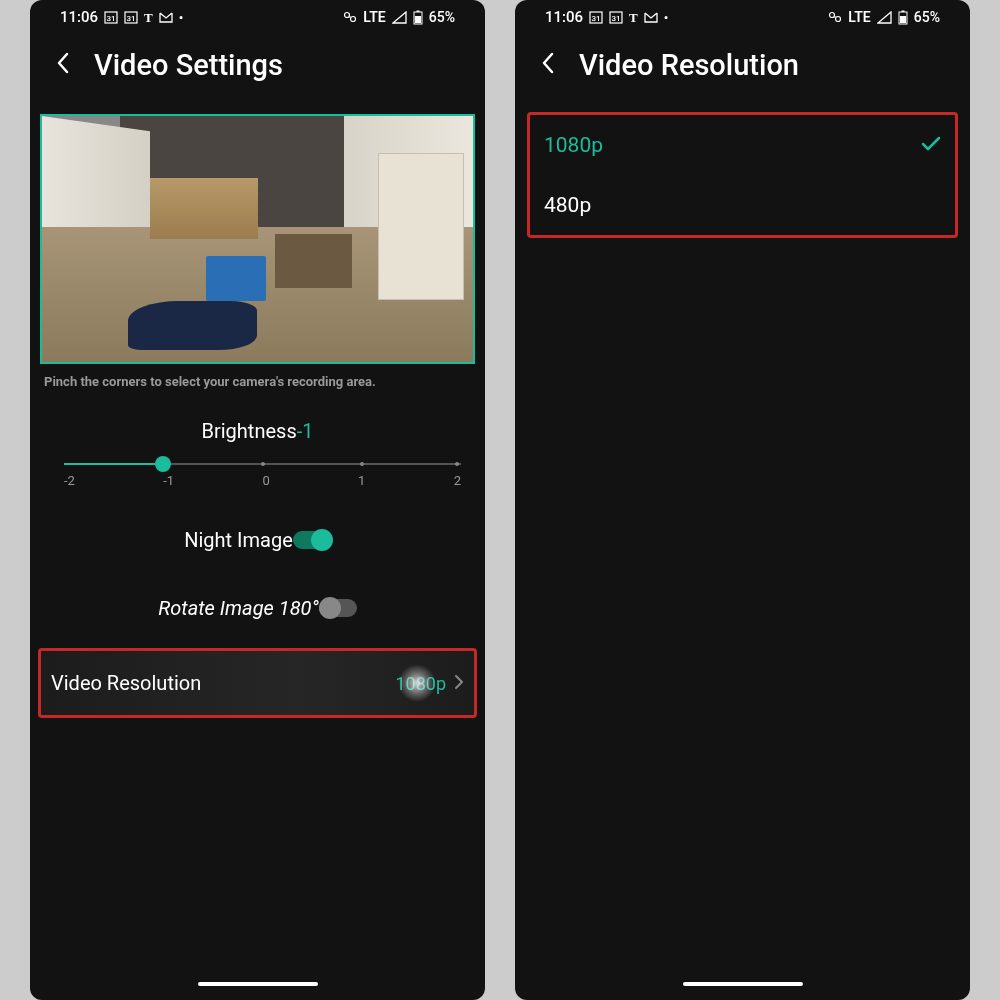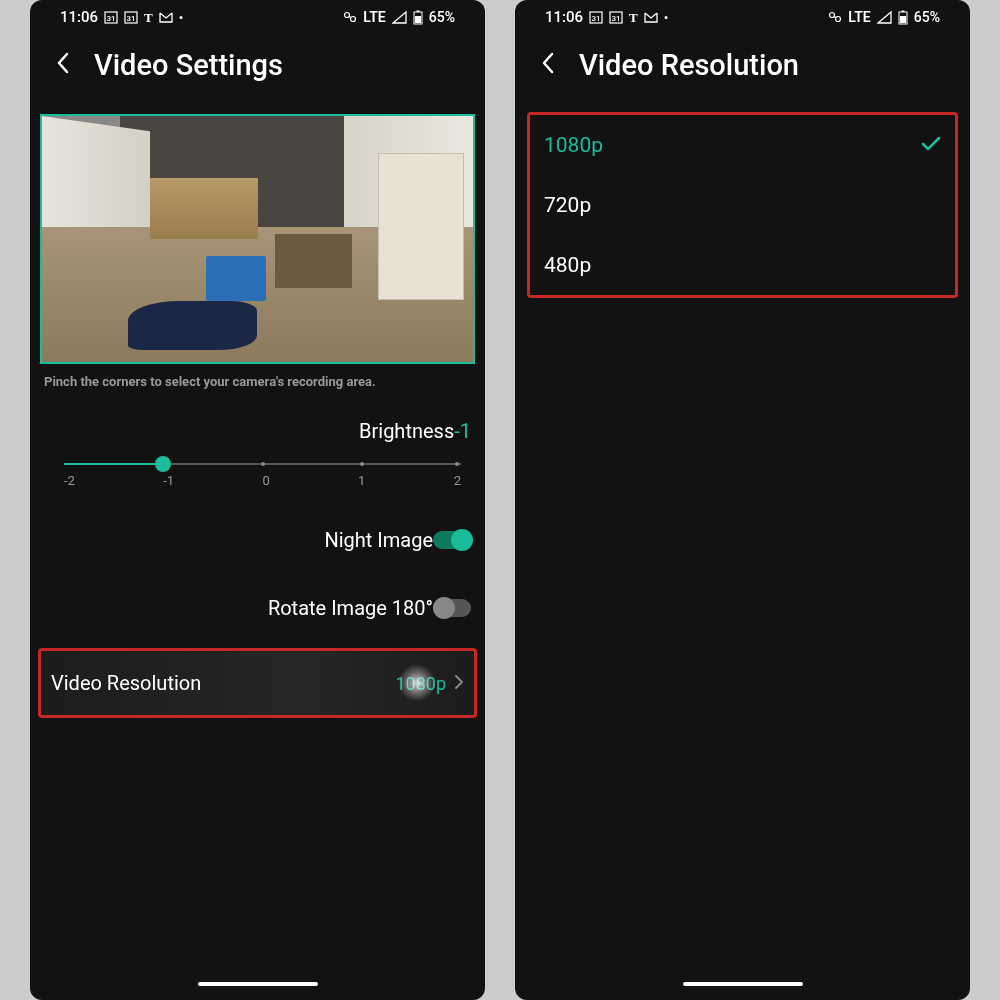--- a/index.html
+++ b/index.html
@@ -155,21 +155,21 @@
       border: 1px solid #c5bfb2;
     }
     .preview-hint {
       color: #999;
       font-size: 13px;
       padding: 6px 6px 16px;
       font-weight: bold;
     }
     .setting-row {
       display: flex;
-      justify-content: flex-end;
+      justify-content: center;
       align-items: center;
       padding: 14px 6px;
     }
     .setting-label {
       font-size: 20px;
       color: #fff;
     }
     .setting-value {
       font-size: 20px;
       color: #1abc9c;
@@ -412,21 +412,21 @@
       </div>
     </div>
 
     <div class="setting-row" style="margin-top:20px;">
       <span class="setting-label">Night Image</span>
       <div class="toggle on">
         <div class="toggle-knob"></div>
       </div>
     </div>
 
-    <div class="setting-row" style="margin-top:16px;margin-bottom:8px;">
+    <div class="setting-row" style="margin-top:16px;margin-bottom:8px;font-style:italic;">
       <span class="setting-label">Rotate Image 180°</span>
       <div class="toggle">
         <div class="toggle-knob"></div>
       </div>
     </div>
 
     <div class="resolution-row">
       <span class="setting-label">Video Resolution</span>
       <div class="resolution-value-wrap">
         <span class="resolution-value">1080p</span>
@@ -507,23 +507,20 @@
     <div class="res-list">
       <div class="res-option selected">
         <span>1080p</span>
         <span class="check">
           <svg width="20" height="16" viewBox="0 0 20 16">
               <path d="M2 8 L7 13 L18 2" fill="none" stroke="#1abc9c" stroke-width="2.5" stroke-linecap="round" stroke-linejoin="round"></path>
             </svg>
         </span>
       </div>
       <div class="res-option">
-        <span>720p</span>
-      </div>
-      <div class="res-option">
         <span>480p</span>
       </div>
     </div>
   </div>
 
   <div class="nav-bar">
     <div class="nav-pill"></div>
   </div>
 </div>
 

